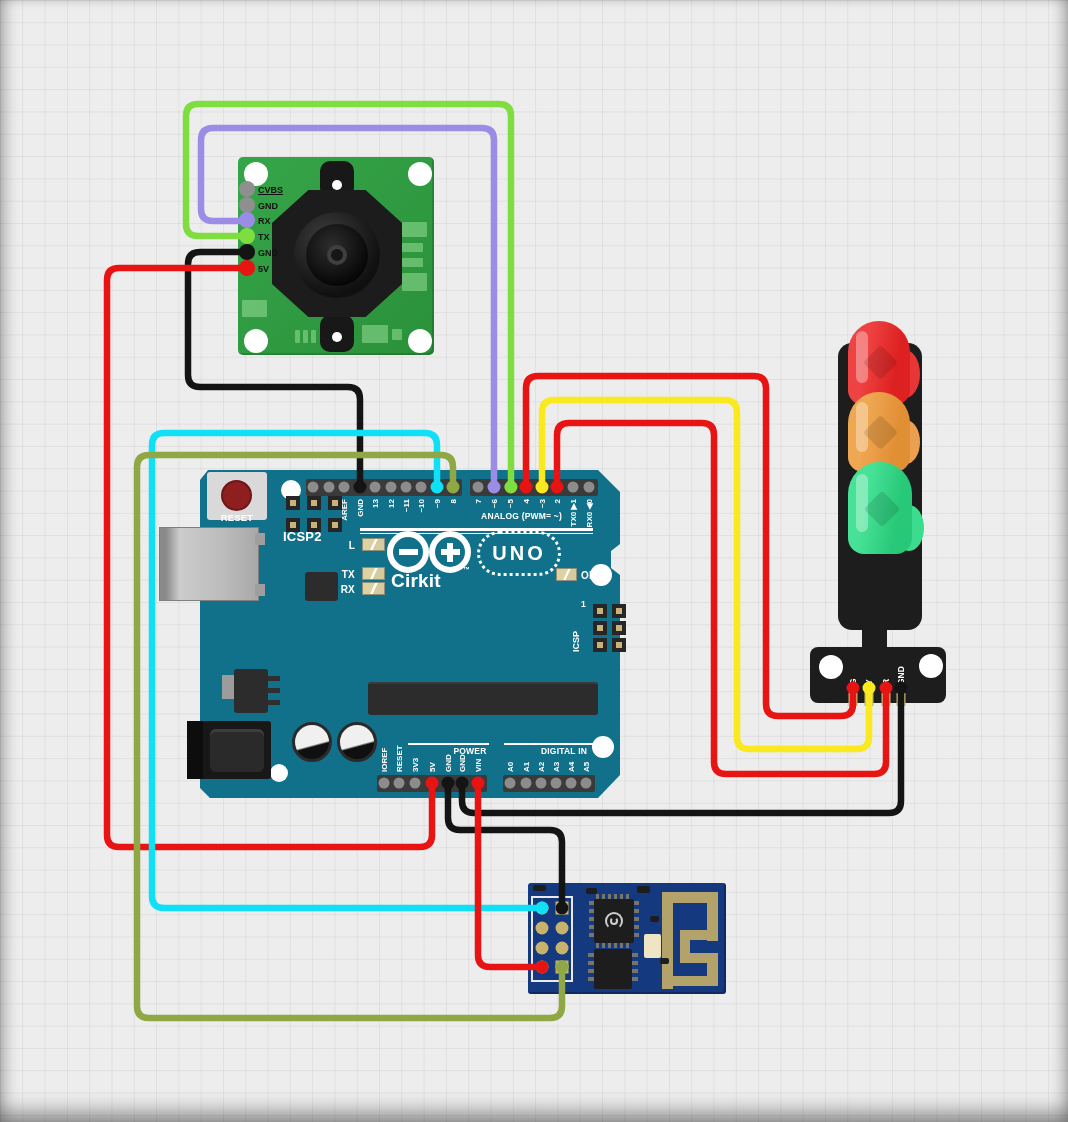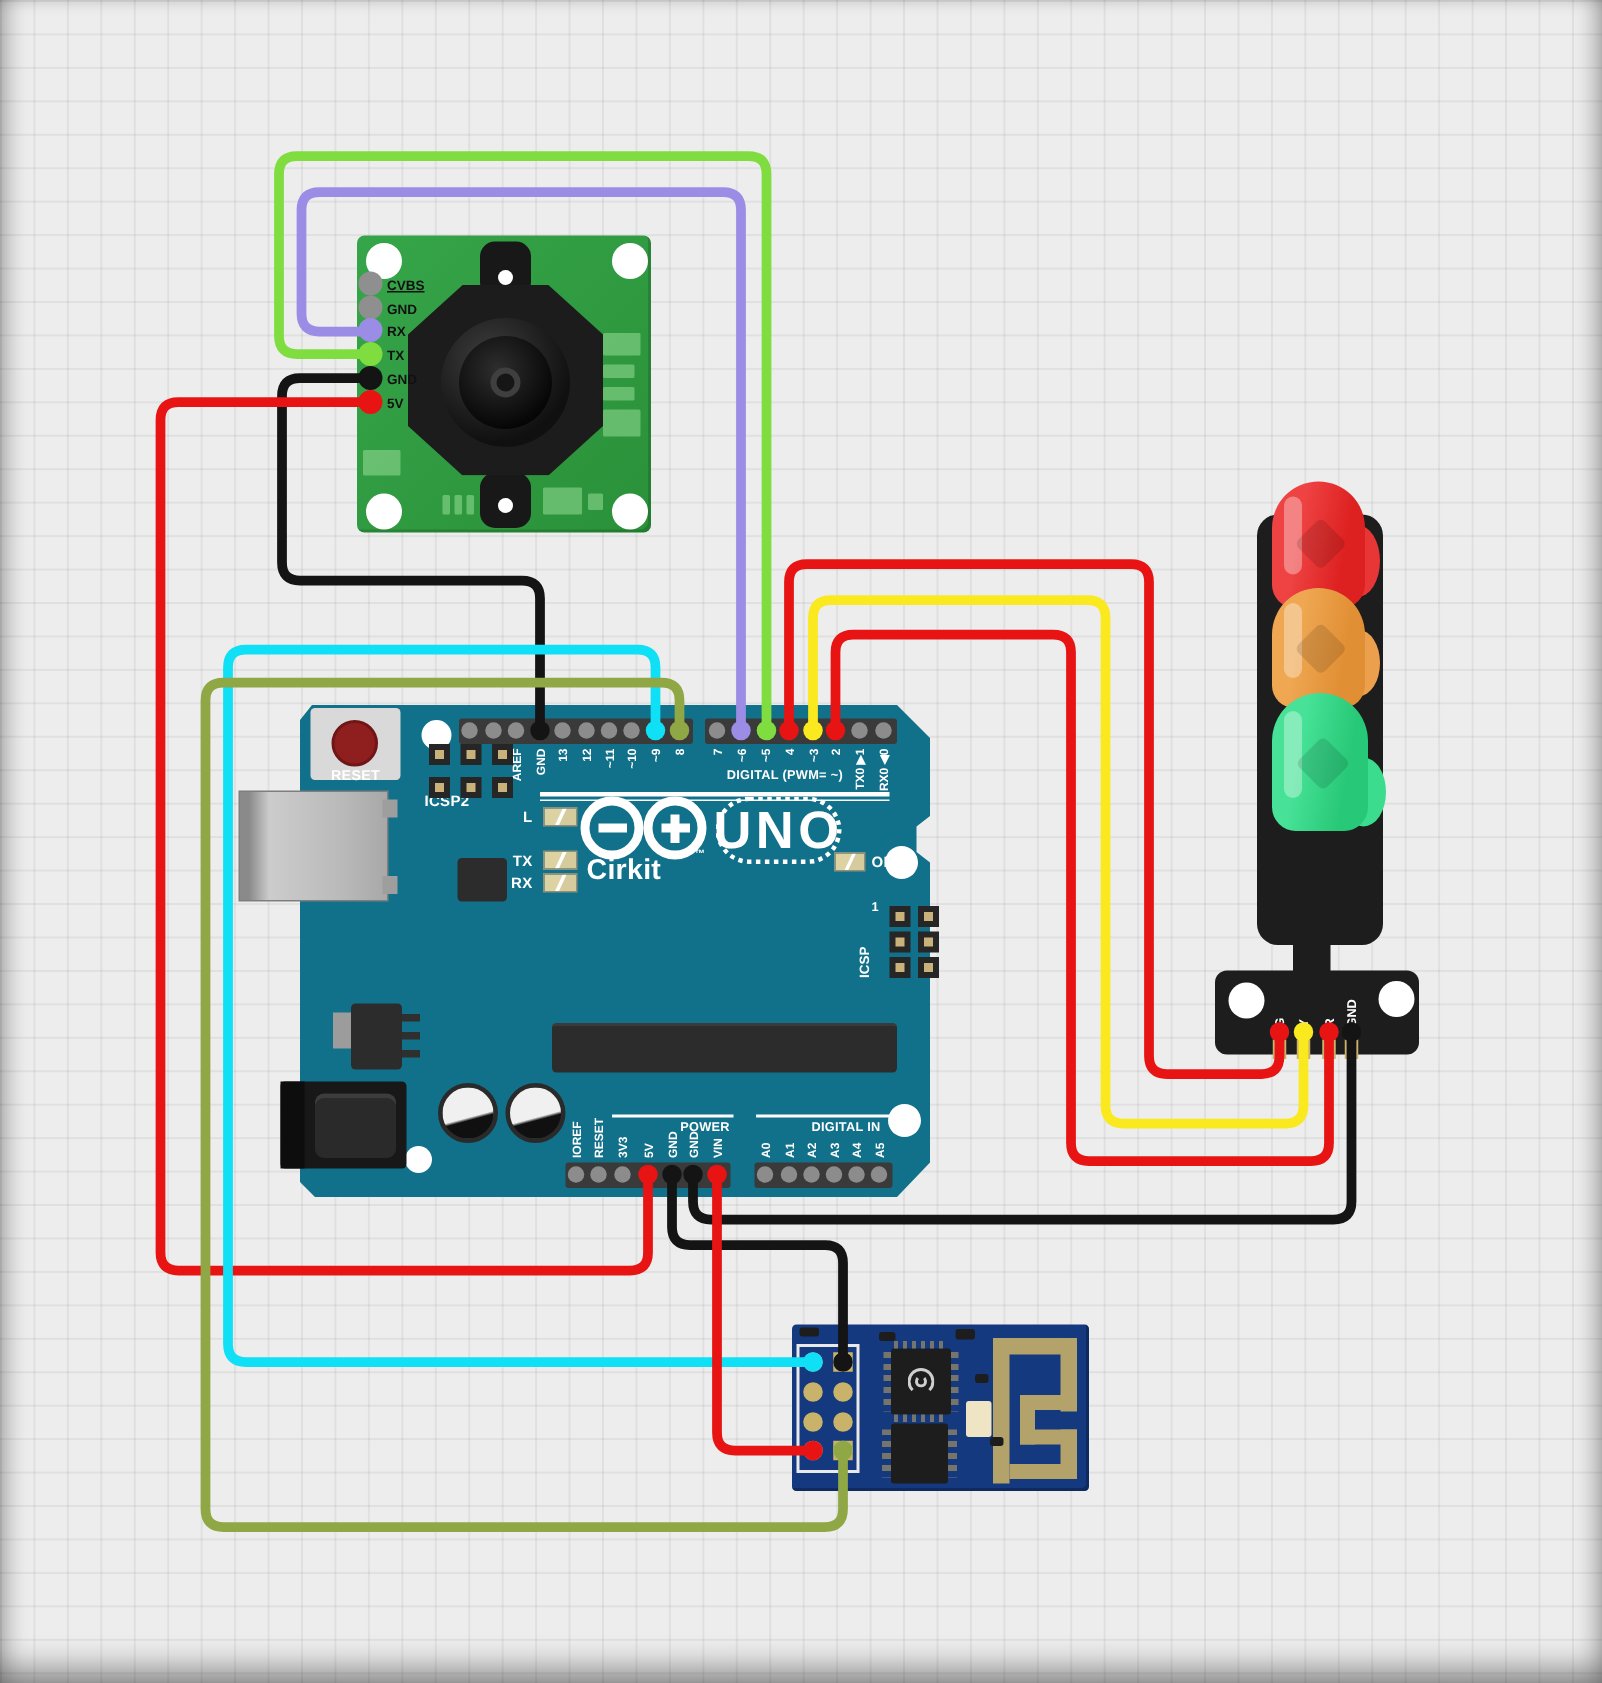--- a/index.html
+++ b/index.html
@@ -42,21 +42,21 @@
   .vlab.top{transform:rotate(-90deg) translateX(-100%);}
   .vlab.bot{transform:rotate(-90deg);}
   .wline{position:absolute;background:#fff;}
   .ledr{position:absolute;width:23px;height:13px;background:linear-gradient(115deg,#ddd2a2 45%,#fff 48%,#fff 55%,#d6cb9c 58%);border:1px solid #8f8f7a;box-sizing:border-box;}
   .ic{position:absolute;background:#2c2c2c;border-radius:3px;}
   .icsp-sq{position:absolute;width:14px;height:14px;background:#262626;}
   .icsp-sq i{position:absolute;left:4px;top:4px;width:6px;height:6px;background:#c9b37a;}
   .circ{position:absolute;border-radius:50%;}
   .infin{position:absolute;width:42px;height:42px;border:6px solid #fff;border-radius:50%;box-sizing:border-box;}
   .uno-oval{position:absolute;left:477px;top:531px;width:84px;height:45px;border:3px dotted #fff;border-radius:23px;
-    color:#fff;font-size:35px;font-weight:bold;letter-spacing:3px;display:flex;align-items:center;justify-content:center;box-sizing:border-box;}
+    color:#fff;font-size:20px;font-weight:bold;letter-spacing:3px;display:flex;align-items:center;justify-content:center;box-sizing:border-box;}
   
   .tl-black{background:#1d1d1d;}
   .led-dome{position:absolute;box-sizing:border-box;}
   .led-hl{position:absolute;background:rgba(255,255,255,.34);border-radius:6px;}
   .led-glyph{position:absolute;background:rgba(0,0,0,.12);transform:rotate(45deg);border-radius:4px;}
   
   .esp-pcb{left:528px;top:883px;width:198px;height:111px;background:#15397e;border-radius:3px;box-shadow:inset -2px -2px 0 rgba(0,0,0,.25);}
   .esp-hdr{left:531px;top:896px;width:42px;height:86px;border:2px solid #e9e9e9;box-sizing:border-box;background:transparent;}
   .chip{background:#1d1d1d;border-radius:2px;}
   .ant{background:#b3a269;}
@@ -108,32 +108,32 @@
   <div class="abs" style="left:207px;top:472px;width:60px;height:48px;background:#d9d9d9;border-radius:3px;"></div>
   <div class="abs circ" style="left:221px;top:480px;width:31px;height:31px;background:#8f1f1f;border:2px solid #701616;box-sizing:border-box;"></div>
   <div class="wlab" style="left:207px;top:512px;width:60px;text-align:center;font-size:9.5px;">RESET</div>
 
   <div class="abs" style="left:159px;top:527px;width:100px;height:74px;background:linear-gradient(90deg,#8a8a8a 0 6px,#cccccc 20%,#b9b9b9 70%,#a8a8a8);border:1px solid #7e7e7e;box-sizing:border-box;"></div>
   <div class="abs" style="left:255px;top:533px;width:10px;height:12px;background:#9e9e9e;"></div>
   <div class="abs" style="left:255px;top:584px;width:10px;height:12px;background:#9e9e9e;"></div>
 
   <div id="icsp2"></div>
   <div class="abs hole" style="left:341px;top:484px;width:5px;height:5px;"></div>
-  <div class="wlab" style="left:283px;top:529px;font-size:10px;text-align:right;">ICSP2</div>
+  <div class="wlab" style="left:283px;top:529px;font-size:13px;text-align:right;">ICSP2</div>
 
   <div class="abs hole" style="left:281px;top:480px;width:20px;height:20px;"></div>
   <div class="abs hole" style="left:270px;top:764px;width:18px;height:18px;"></div>
   <div class="abs hole" style="left:590px;top:564px;width:22px;height:22px;"></div>
   <div class="abs hole" style="left:592px;top:736px;width:22px;height:22px;"></div>
 
   <div class="abs strip" style="left:306px;top:479px;width:156px;height:17px;"></div>
   <div class="abs strip" style="left:470px;top:479px;width:128px;height:17px;"></div>
   <div class="abs strip" style="left:377px;top:775px;width:110px;height:17px;"></div>
   <div class="abs strip" style="left:503px;top:775px;width:92px;height:17px;"></div>
-  <div class="wlab" style="left:430px;top:511px;width:132px;text-align:right;">DIGITAL (PWM= ~)</div>
+  <div class="wlab" style="left:430px;top:511px;width:132px;text-align:right;">ANALOG (PWM= ~)</div>
   <div class="wline" style="left:360px;top:528px;width:233px;height:2.5px;"></div>
   <div class="wline" style="left:360px;top:533px;width:233px;height:1px;"></div>
   <div class="wline" style="left:408px;top:743px;width:81px;height:2px;"></div>
   <div class="wlab" style="left:447px;top:746px;width:46px;text-align:center;">POWER</div>
   <div class="wline" style="left:504px;top:743px;width:91px;height:2px;"></div>
   <div class="wlab" style="left:536px;top:746px;width:56px;text-align:center;">DIGITAL IN</div>
 
   <div class="wlab" style="left:340px;top:540px;width:15px;text-align:right;font-size:10px;">L</div>
   <div class="ledr" style="left:362px;top:538px;"></div>
   <div class="wlab" style="left:332px;top:569px;width:23px;text-align:right;font-size:10px;">TX</div>

